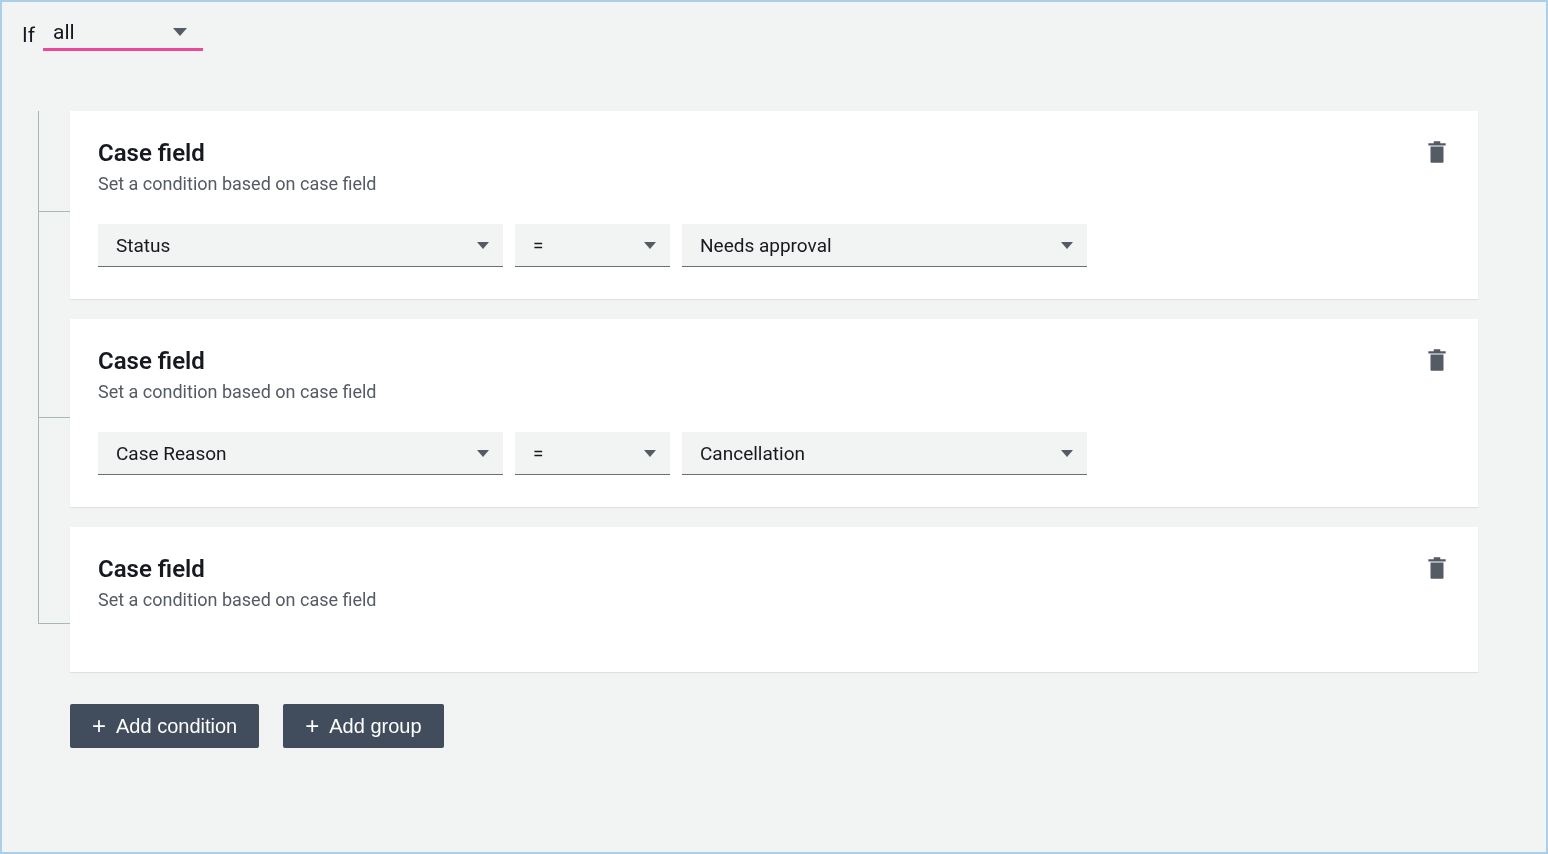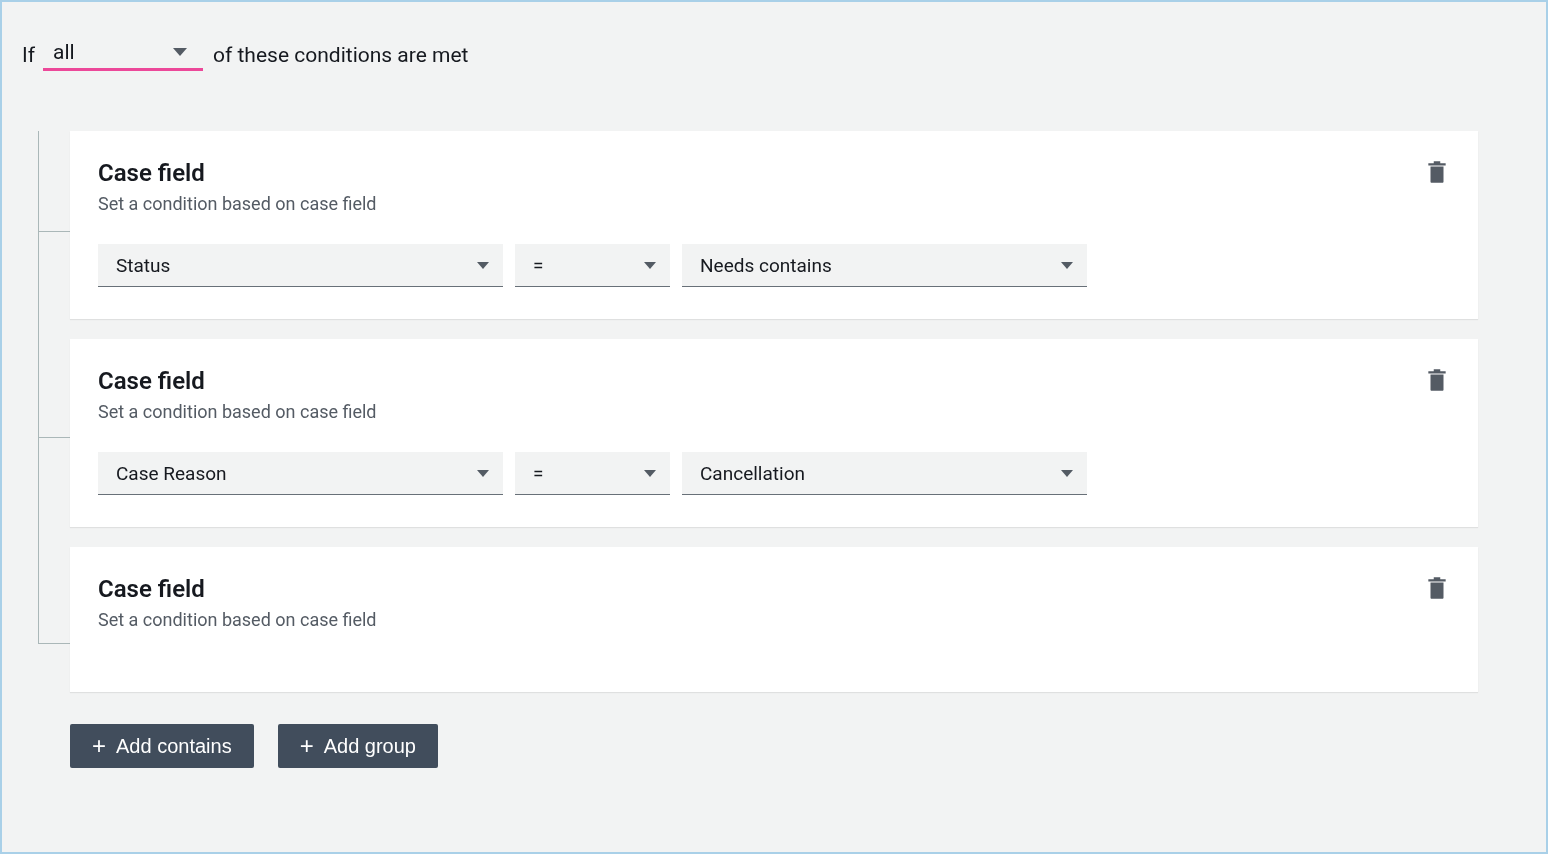--- a/index.html
+++ b/index.html
@@ -12,21 +12,21 @@
       background: #f2f3f3;
       padding: 0;
       width: 1548px;
       height: 854px;
     }
     .container {
       border: 2px solid #a9d0e8;
       background: #f2f3f3;
       width: 100%;
       height: 100%;
-      padding: 36px 20px;
+      padding: 16px 20px;
       position: relative;
     }
     .header-row {
       display: flex;
       align-items: center;
       font-size: 21px;
       color: #16191f;
       margin-bottom: 60px;
       margin-left: 0;
     }
@@ -174,21 +174,20 @@
 <body>
 
 <div class="container">
 
   <div class="header-row">
     <span class="if-text">If</span>
     <div class="quantifier-select">
       <span>all</span>
       <span class="caret"></span>
     </div>
-    <span class="suffix-text">of these conditions are met</span>
   </div>
 
   <div class="tree-area">
     <div class="vline" style="top: 0px; height: 100px;"></div>
     <div class="hline" style="top: 100px; left: 16px; width: 32px;"></div>
     <div class="vline" style="top: 100px; height: 206px;"></div>
     <div class="hline" style="top: 306px; left: 16px; width: 32px;"></div>
     <div class="vline" style="top: 306px; height: 206px;"></div>
     <div class="hline" style="top: 512px; left: 16px; width: 32px;"></div>
 
@@ -207,21 +206,21 @@
       <div class="condition-row">
         <div class="field-select">
           <span>Status</span>
           <span class="caret-sm"></span>
         </div>
         <div class="operator-select">
           <span>=</span>
           <span class="caret-sm"></span>
         </div>
         <div class="value-select">
-          <span>Needs contains</span>
+          <span>Needs approval</span>
           <span class="caret-sm"></span>
         </div>
       </div>
     </div>
 
     <div class="card">
       <div class="card-header">
         <div>
           <div class="card-title">Case field</div>
           <div class="card-subtitle">Set a condition based on case field</div>
@@ -258,21 +257,21 @@
           <svg viewBox="0 0 24 24">
             <path d="M6 7h12v14c0 0.5-0.5 1-1 1H7c-0.5 0-1-0.5-1-1V7z M4 4h16v2H4V4z M9 2h6v2H9V2z"></path>
           </svg>
         </div>
       </div>
     </div>
 
     <div class="button-row">
       <button class="btn">
         <span class="plus-icon">+</span>
-        <span>Add contains</span>
+        <span>Add condition</span>
       </button>
       <button class="btn">
         <span class="plus-icon">+</span>
         <span>Add group</span>
       </button>
     </div>
   </div>
 </div>
 
 </body></html>

